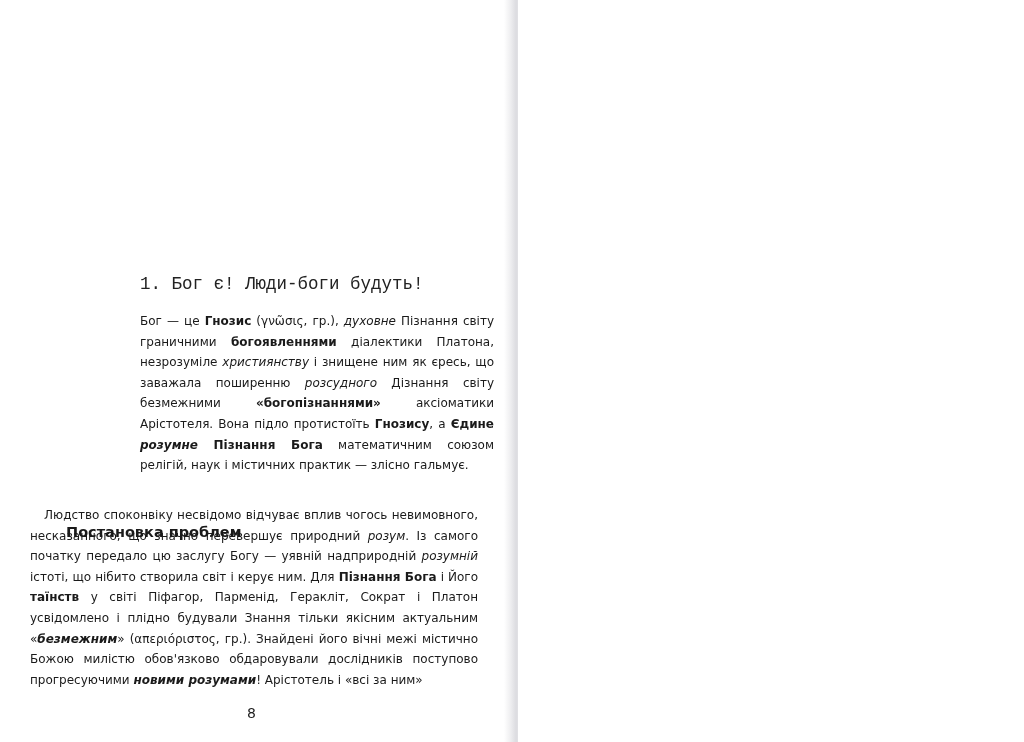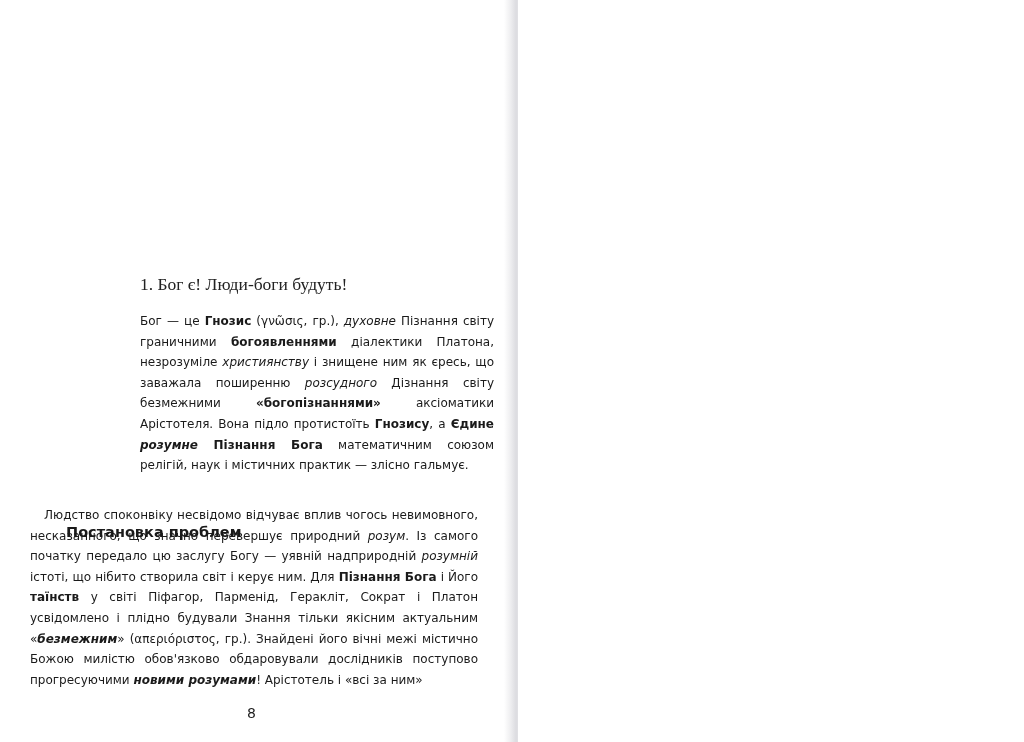--- a/index.html
+++ b/index.html
@@ -6,21 +6,21 @@
   body { width:1024px; height:742px; background:#ffffff; position:relative; overflow:hidden;
          font-family:"DejaVu Sans", sans-serif; color:#1a1a1a; }
   .page { position:absolute; top:0; height:742px; background:#ffffff; }
   .page-left { left:0; width:510px; }
   .page-right { left:518px; width:506px; }
   .spine { position:absolute; left:504px; top:0; width:22px; height:742px;
            background:linear-gradient(to right,#ffffff 0%,#eeeef0 30%,#dcdce0 55%,#ececee 80%,#ffffff 100%); }
   .text { font-size:12px; line-height:20.6px; text-align:justify; }
   .text p { margin:0; }
   .ind { text-indent:14px; }
-  .chapter { position:absolute; left:140px; top:274px; font-family:Liberation Serif, serif;
+  .chapter { position:absolute; left:140px; top:274px; font-family:Liberation Mono, monospace;
              font-size:17.5px; color:#222; white-space:nowrap; }
   .intro { position:absolute; left:140px; top:311px; width:354px; }
   .section-title { position:absolute; left:66px; top:484px; font-weight:bold; font-size:14.5px;margin-top:40px; }
   .body-left { position:absolute; left:30px; top:505px; width:448px; }
   .pnum { position:absolute; font-size:14px; color:#222; }
   .pnum-left { left:247px; top:705px; }
 </style>
 </head>
 <body>
 

